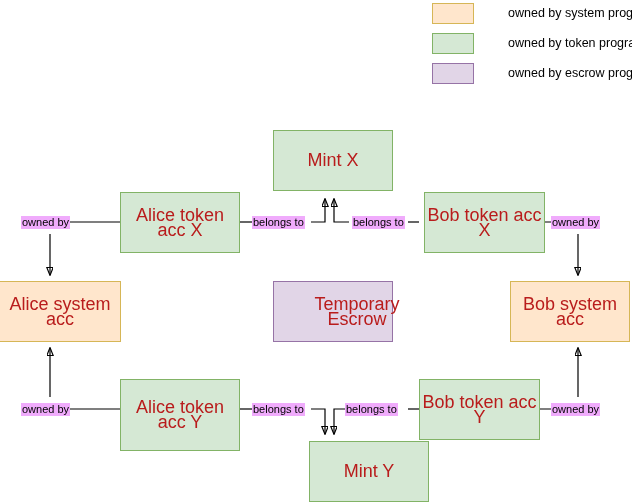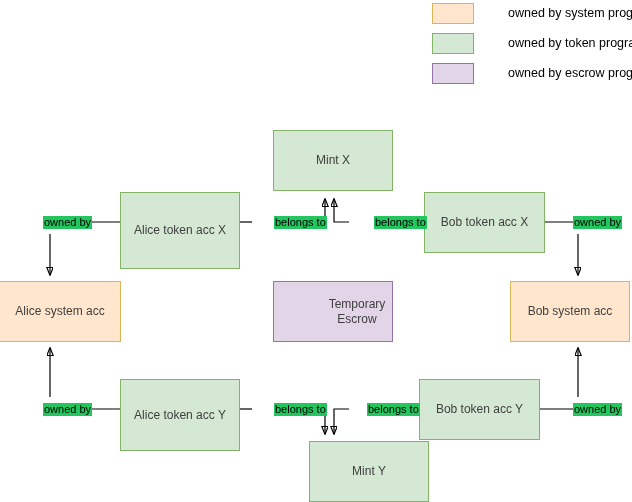--- a/index.html
+++ b/index.html
@@ -17,23 +17,23 @@
     background: #ffffff;
     overflow: hidden;
   }
   .node {
     position: absolute;
     box-sizing: border-box;
     display: flex;
     align-items: center;
     justify-content: center;
     text-align: center;
-    font-size: 12px;
+    font-size: 18px;
     line-height: 15px;
-    color: #404040;
+    color: #b91c1c;
     border-width: 1px;
     border-style: solid;
   }
   .node.token {
     background: #d5e8d4;
     border-color: #82b366;
   }
   .node.system {
     background: #ffe6cc;
     border-color: #d6b656;
@@ -42,23 +42,22 @@
   .node.escrow {
     background: #e1d5e7;
     border-color: #9673a6;
   }
   .edge-label {
     position: absolute;
     font-size: 11px;
     line-height: 13px;
     color: #000000;
     white-space: nowrap;
-    background: #22c55e;
+    background: #f0abfc;
     padding: 0 1px;
-    margin-left: 22px;
   }
   svg.wires {
     position: absolute;
     left: 0;
     top: 0;
     width: 632px;
     height: 502px;
     overflow: visible;
     pointer-events: none;
   }
@@ -146,21 +145,21 @@
     <div class="legend-row" style="top:62px;left:0px;">
       <span class="legend-swatch escrow"></span>
       <span class="legend-text">owned by escrow program</span>
     </div>
   </div>
 
   <div class="node token" style="left:273px;top:130px;width:120px;height:61px;">
     <span>Mint X</span>
   </div>
 
-  <div class="node token" style="left:120px;top:192px;width:120px;height:77px;">
+  <div class="node token" style="left:120px;top:192px;width:120px;height:61px;">
     <span>Alice token acc X</span>
   </div>
 
   <div class="node token" style="left:424px;top:192px;width:121px;height:61px;">
     <span>Bob token acc X</span>
   </div>
 
   <div class="node system" style="left:-1px;top:281px;width:122px;height:61px;">
     <span>Alice system acc</span>
   </div>

